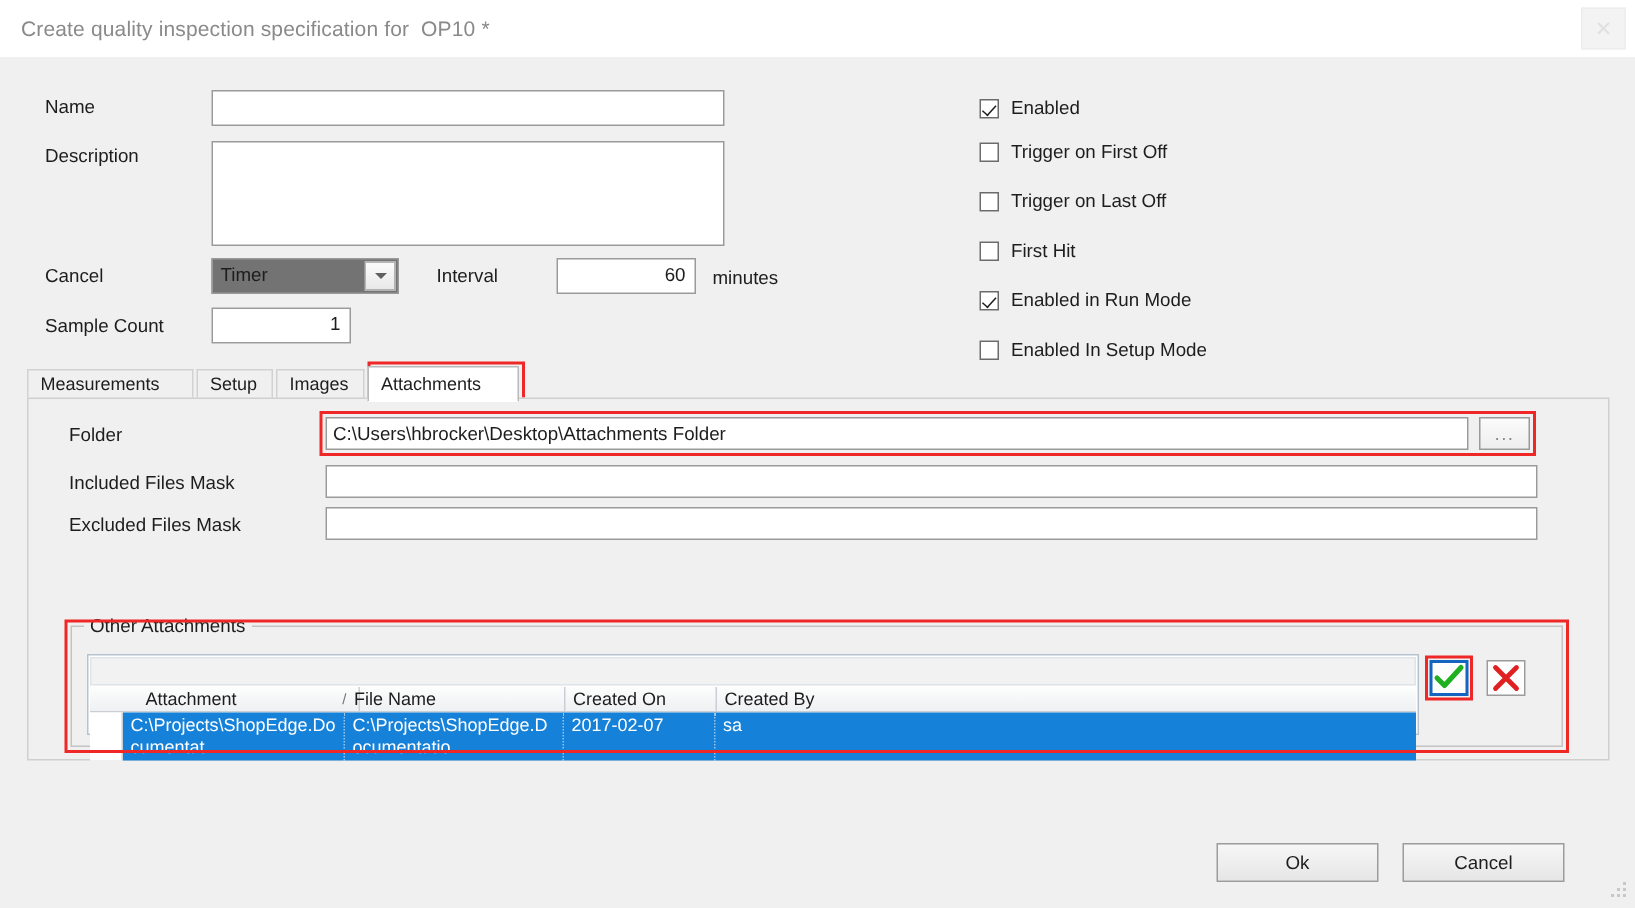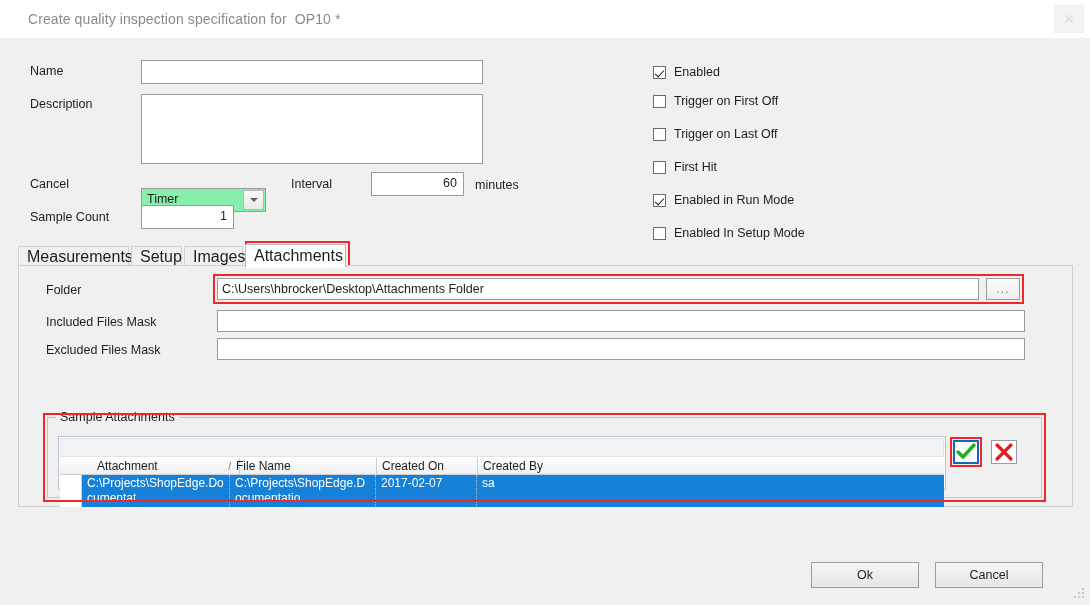--- a/index.html
+++ b/index.html
@@ -12,21 +12,21 @@
     overflow:hidden;
     position:relative;
   }
   
   .titlebar{
     position:absolute;left:0;top:0;width:1090px;height:38px;
     background:#ffffff;
     border-bottom:1px solid #e8e8e8;
   }
   .titlebar .caption{
-    position:absolute;left:28px;top:11px;
+    position:absolute;left:14px;top:11px;
     font-size:14px;color:#8a8a8a;letter-spacing:.1px;
     white-space:pre;
   }
   .titlebar .closebtn{
     position:absolute;right:6px;top:5px;width:28px;height:26px;
     background:#f3f3f3;border:1px solid #ededed;
     color:#e0e0e0;font-size:14px;line-height:26px;text-align:center;
   }
   
   .client{
@@ -38,23 +38,22 @@
     position:absolute;background:#ffffff;
     border:1px solid #9a9a9a;
     box-sizing:border-box;
     font-family:"Liberation Sans",sans-serif;font-size:12.5px;color:#1d1d1d;
     padding:2px 4px;
   }
   .tbox.num{text-align:right;padding-right:6px;}
   .tbox.val{padding-top:3px;}
   
   .combo{
-    position:absolute;background:#86efac;border:1px solid #9a9a9a;
+    position:absolute;background:#737373;border:1px solid #9a9a9a;
     box-sizing:border-box;
-    margin-top:16px;
   }
   .combo .txt{position:absolute;left:5px;top:3px;font-size:12.5px;color:#1d1d1d;}
   .combo .btn{
     position:absolute;right:1px;top:1px;bottom:1px;width:21px;
     background:linear-gradient(#fbfbfb,#e8e8e8);
     border:1px solid #b5b5b5;box-sizing:border-box;
   }
   .combo .btn .arw{
     position:absolute;left:50%;top:50%;margin-left:-4px;margin-top:-2px;
     width:0;height:0;border-left:4px solid transparent;border-right:4px solid transparent;
@@ -68,21 +67,21 @@
   }
   .cbbox.checked::after{
     content:"";position:absolute;left:3px;top:1px;width:4px;height:8px;
     border:solid #1d1d1d;border-width:0 1.6px 1.6px 0;transform:rotate(42deg);
   }
   .cblabel{position:absolute;left:21px;top:0px;font-size:12.5px;color:#1d1d1d;white-space:nowrap;}
   
   .tabstrip{position:absolute;left:18px;top:206px;width:1055px;height:22px;}
   .tab{
     position:absolute;top:2px;height:20px;line-height:19px;
-    padding:0 8px;font-size:16px;color:#1d1d1d;
+    padding:0 8px;font-size:12px;color:#1d1d1d;
     background:#f0f0f0;border:1px solid #d2d2d2;border-bottom:none;box-sizing:border-box;
     white-space:nowrap;
   }
   .tab.sel{
     top:0px;height:24px;line-height:22px;background:#ffffff;
     border:1px solid #b9b9b9;border-bottom:1px solid #ffffff;z-index:3;
   }
   .redbox{position:absolute;border:2px solid #ef2727;box-sizing:border-box;pointer-events:none;}
   .panel{
     position:absolute;left:18px;top:227px;width:1055px;height:242px;
@@ -219,21 +218,21 @@
     <div class="tbox" style="left:967px;top:12px;width:34px;height:22px;text-align:center;line-height:17px;color:#8a8a8a;letter-spacing:1px;background:linear-gradient(#fbfbfb,#eeeeee);">...</div>
     <div class="redbox" style="left:194px;top:8px;width:811px;height:30px;"></div>
 
     <div class="lbl" style="left:27px;top:49px;">Included Files Mask</div>
     <div class="tbox val" style="left:198px;top:44px;width:808px;height:22px;"></div>
 
     <div class="lbl" style="left:27px;top:77px;">Excluded Files Mask</div>
     <div class="tbox val" style="left:198px;top:72px;width:808px;height:22px;"></div>
 
     <div class="group">
-      <span class="gtitle">Sample Attachments</span>
+      <span class="gtitle">Other Attachments</span>
 
       <div class="gridwrap">
         <div class="gridtool"></div>
 
         <div class="gridhdr">
           <div class="hcell" style="left:32px;width:148px;">
             <span>Attachment</span>
             <span class="sortmark">/</span>
           </div>
           <div class="hcell" style="left:171px;width:146px;">File Name</div>

